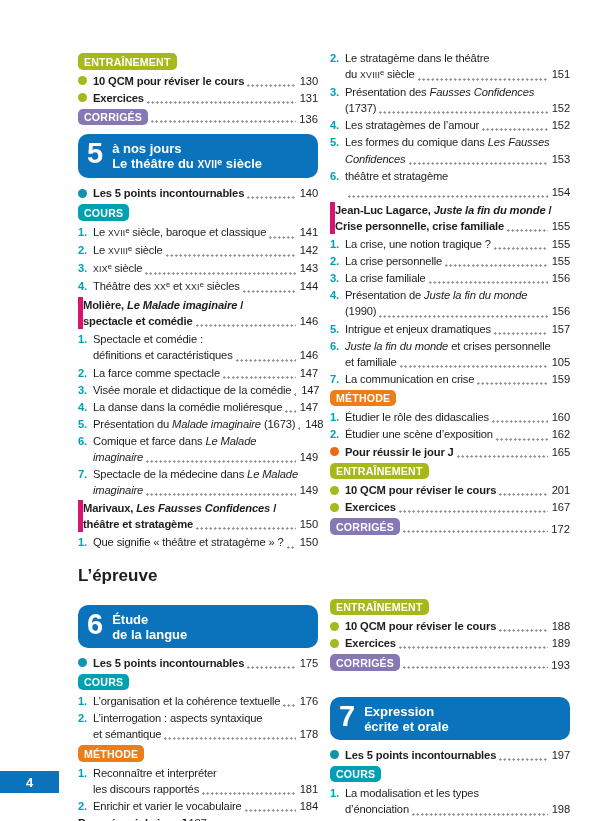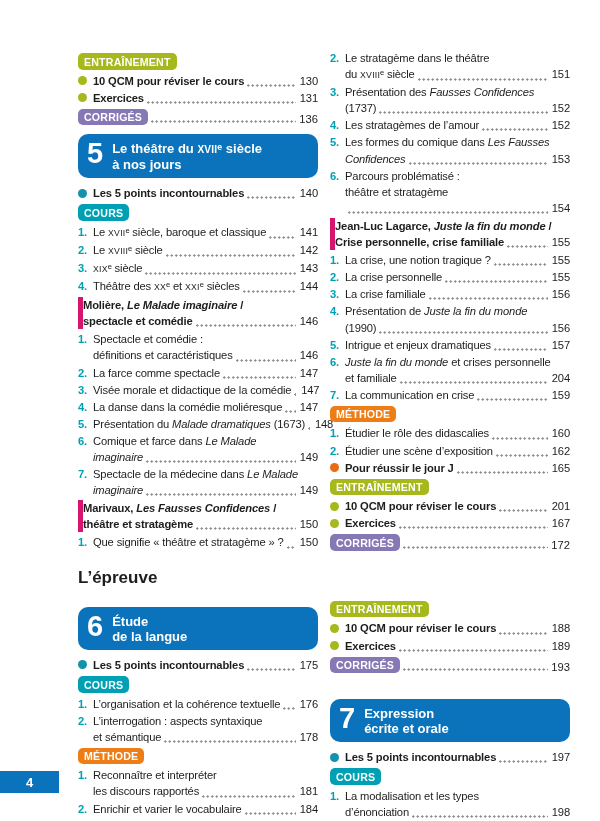--- a/index.html
+++ b/index.html
@@ -97,22 +97,22 @@
           </div>
         </div>
         <div class="row badge-row">
           <span class="badge" style="background: rgb(134, 120, 180);">CORRIGÉS</span>
           <span class="lead"></span>
           <span class="pg">136</span>
         </div>
         <div class="chapter" style="background: rgb(11, 115, 187);">
           <span class="ch-num">5</span>
           <div class="ch-title">
+            <div>à nos jours</div>
             <div>Le théâtre du <span class="sc">xvii</span>ᵉ siècle</div>
-            <div>à nos jours</div>
           </div>
         </div>
         <div class="row item-row bullet-row b">
           <span class="dot" style="background: rgb(18, 146, 173);"></span>
           <div class="body">
             <div class="line">
               <span class="txt">Les 5 points incontournables</span>
               <span class="lead"></span>
               <span class="pg">140</span>
             </div>
@@ -211,21 +211,21 @@
               <span class="txt">La danse dans la comédie moliéresque</span>
               <span class="lead"></span>
               <span class="pg">147</span>
             </div>
           </div>
         </div>
         <div class="row item-row">
           <span class="num" style="color: rgb(0, 160, 180);">5.</span>
           <div class="body">
             <div class="line">
-              <span class="txt">Présentation du <i>Malade dramatiques</i> (1673)</span>
+              <span class="txt">Présentation du <i>Malade imaginaire</i> (1673)</span>
               <span class="lead"></span>
               <span class="pg">148</span>
             </div>
           </div>
         </div>
         <div class="row item-row">
           <span class="num" style="color: rgb(0, 160, 180);">6.</span>
           <div class="body">
             <div class="line">
               <span class="txt">Comique et farce dans <i>Le Malade</i></span>
@@ -318,23 +318,20 @@
               <span class="txt"><i>Confidences</i></span>
               <span class="lead"></span>
               <span class="pg">153</span>
             </div>
           </div>
         </div>
         <div class="row item-row">
           <span class="num" style="color: rgb(0, 160, 180);">6.</span>
           <div class="body">
             <div class="line">
-              <span class="txt">Parcours problématisé :</span>
-            </div>
-            <div class="line">
               <span class="txt">théâtre et stratagème</span>
             </div>
             <div class="line">
               <span class="lead"></span>
               <span class="pg">154</span>
             </div>
           </div>
         </div>
         <div class="section-block" style="border-left-color: rgb(213, 21, 110);">
           <div class="line">
@@ -401,21 +398,21 @@
         </div>
         <div class="row item-row">
           <span class="num" style="color: rgb(0, 160, 180);">6.</span>
           <div class="body">
             <div class="line">
               <span class="txt"><i>Juste la fin du monde</i> et crises personnelle</span>
             </div>
             <div class="line">
               <span class="txt">et familiale</span>
               <span class="lead"></span>
-              <span class="pg">204</span>
+              <span class="pg">105</span>
             </div>
           </div>
         </div>
         <div class="row item-row">
           <span class="num" style="color: rgb(0, 160, 180);">7.</span>
           <div class="body">
             <div class="line">
               <span class="txt">La communication en crise</span>
               <span class="lead"></span>
               <span class="pg">159</span>

